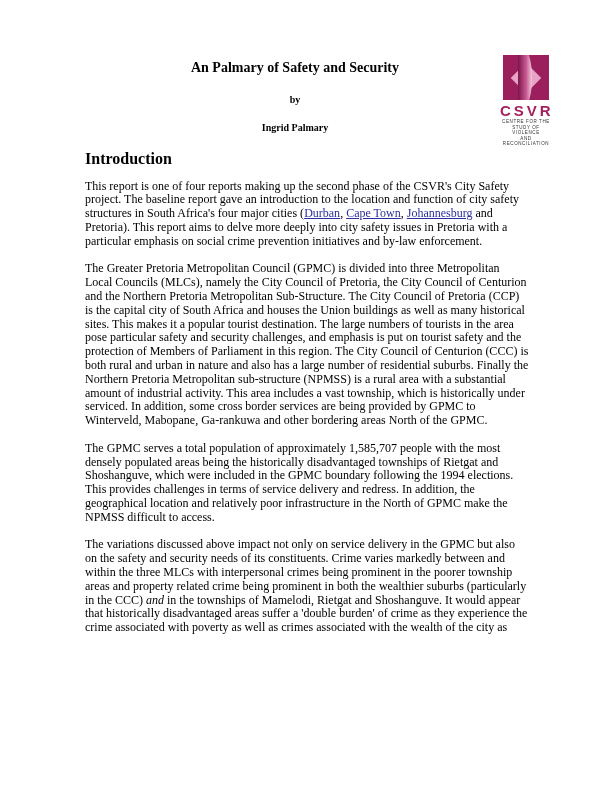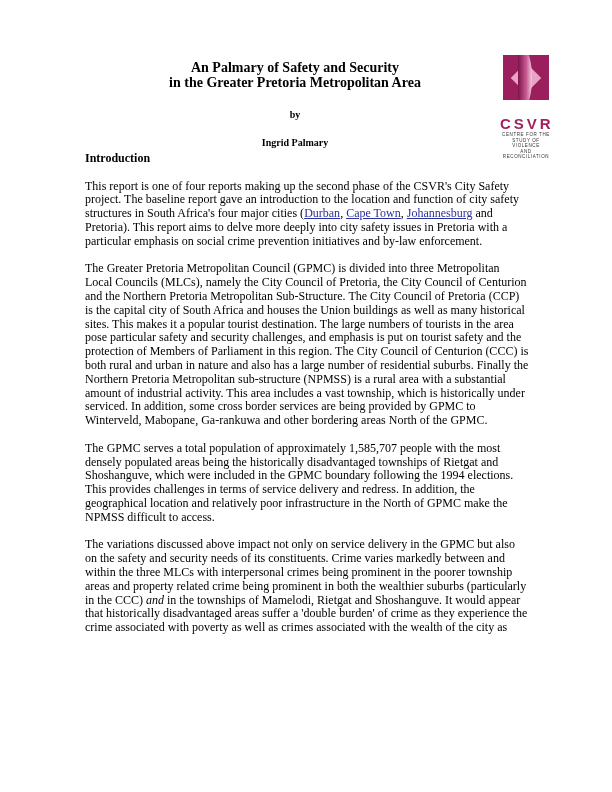--- a/index.html
+++ b/index.html
@@ -33,47 +33,46 @@
     background: #e9a3c6; transform: rotate(45deg) scale(0.72);
   }
   .logo-box .sweep {
     position: absolute; left: 15px; top: -4px; width: 14px; height: 54px;
     background: linear-gradient(90deg, #7d1549, #c85b93 60%, #f2c9dd);
     border-radius: 0 50% 50% 0;
   }
   .logo-csvr {
     font-family: "Liberation Sans", "DejaVu Sans", sans-serif;
     font-weight: bold; font-size: 15px; letter-spacing: 3px;
-    color: #a31f5d; text-align: left; margin-top: 16px; line-height: 16px;
+    color: #a31f5d; text-align: left; margin-top: 3px; line-height: 16px;
   }
   .logo-sub {
     font-family: "Liberation Sans", "DejaVu Sans", sans-serif;
     font-size: 4.5px; letter-spacing: 0.6px; line-height: 5.5px;
     color: #333; text-align: center; text-transform: uppercase;
   }
 
   .content {
     position: absolute; left: 85px; top: 152px; width: 444px;
     font-size: 12px; line-height: 13.8px;
   }
   .content p { margin: 0 0 13.8px 0; }
   .content h3 {
-    font-size: 12px; font-weight: bold; margin: 0 0 13.8px 0; line-height: 13.8px;
+    font-size: 16px; font-weight: bold; margin: 0 0 13.8px 0; line-height: 13.8px;
   }
   a.link { color: #2a2f9e; text-decoration: underline; }
   b { font-weight: bold; }
   i { }
 </style>
 </head>
 <body>
 
 <div class="title-block">
   <p class="title">
     <span>An Palmary of Safety and Security</span><br>
-    <span>in the Greater Pretoria Metropolitan Area</span>
   </p>
   <p class="by">by</p>
   <p class="author">Ingrid Palmary</p>
 </div>
 
 <div class="logo">
   <div class="logo-box">
     <div class="diamond"></div>
     <div class="sweep"></div>
   </div>

